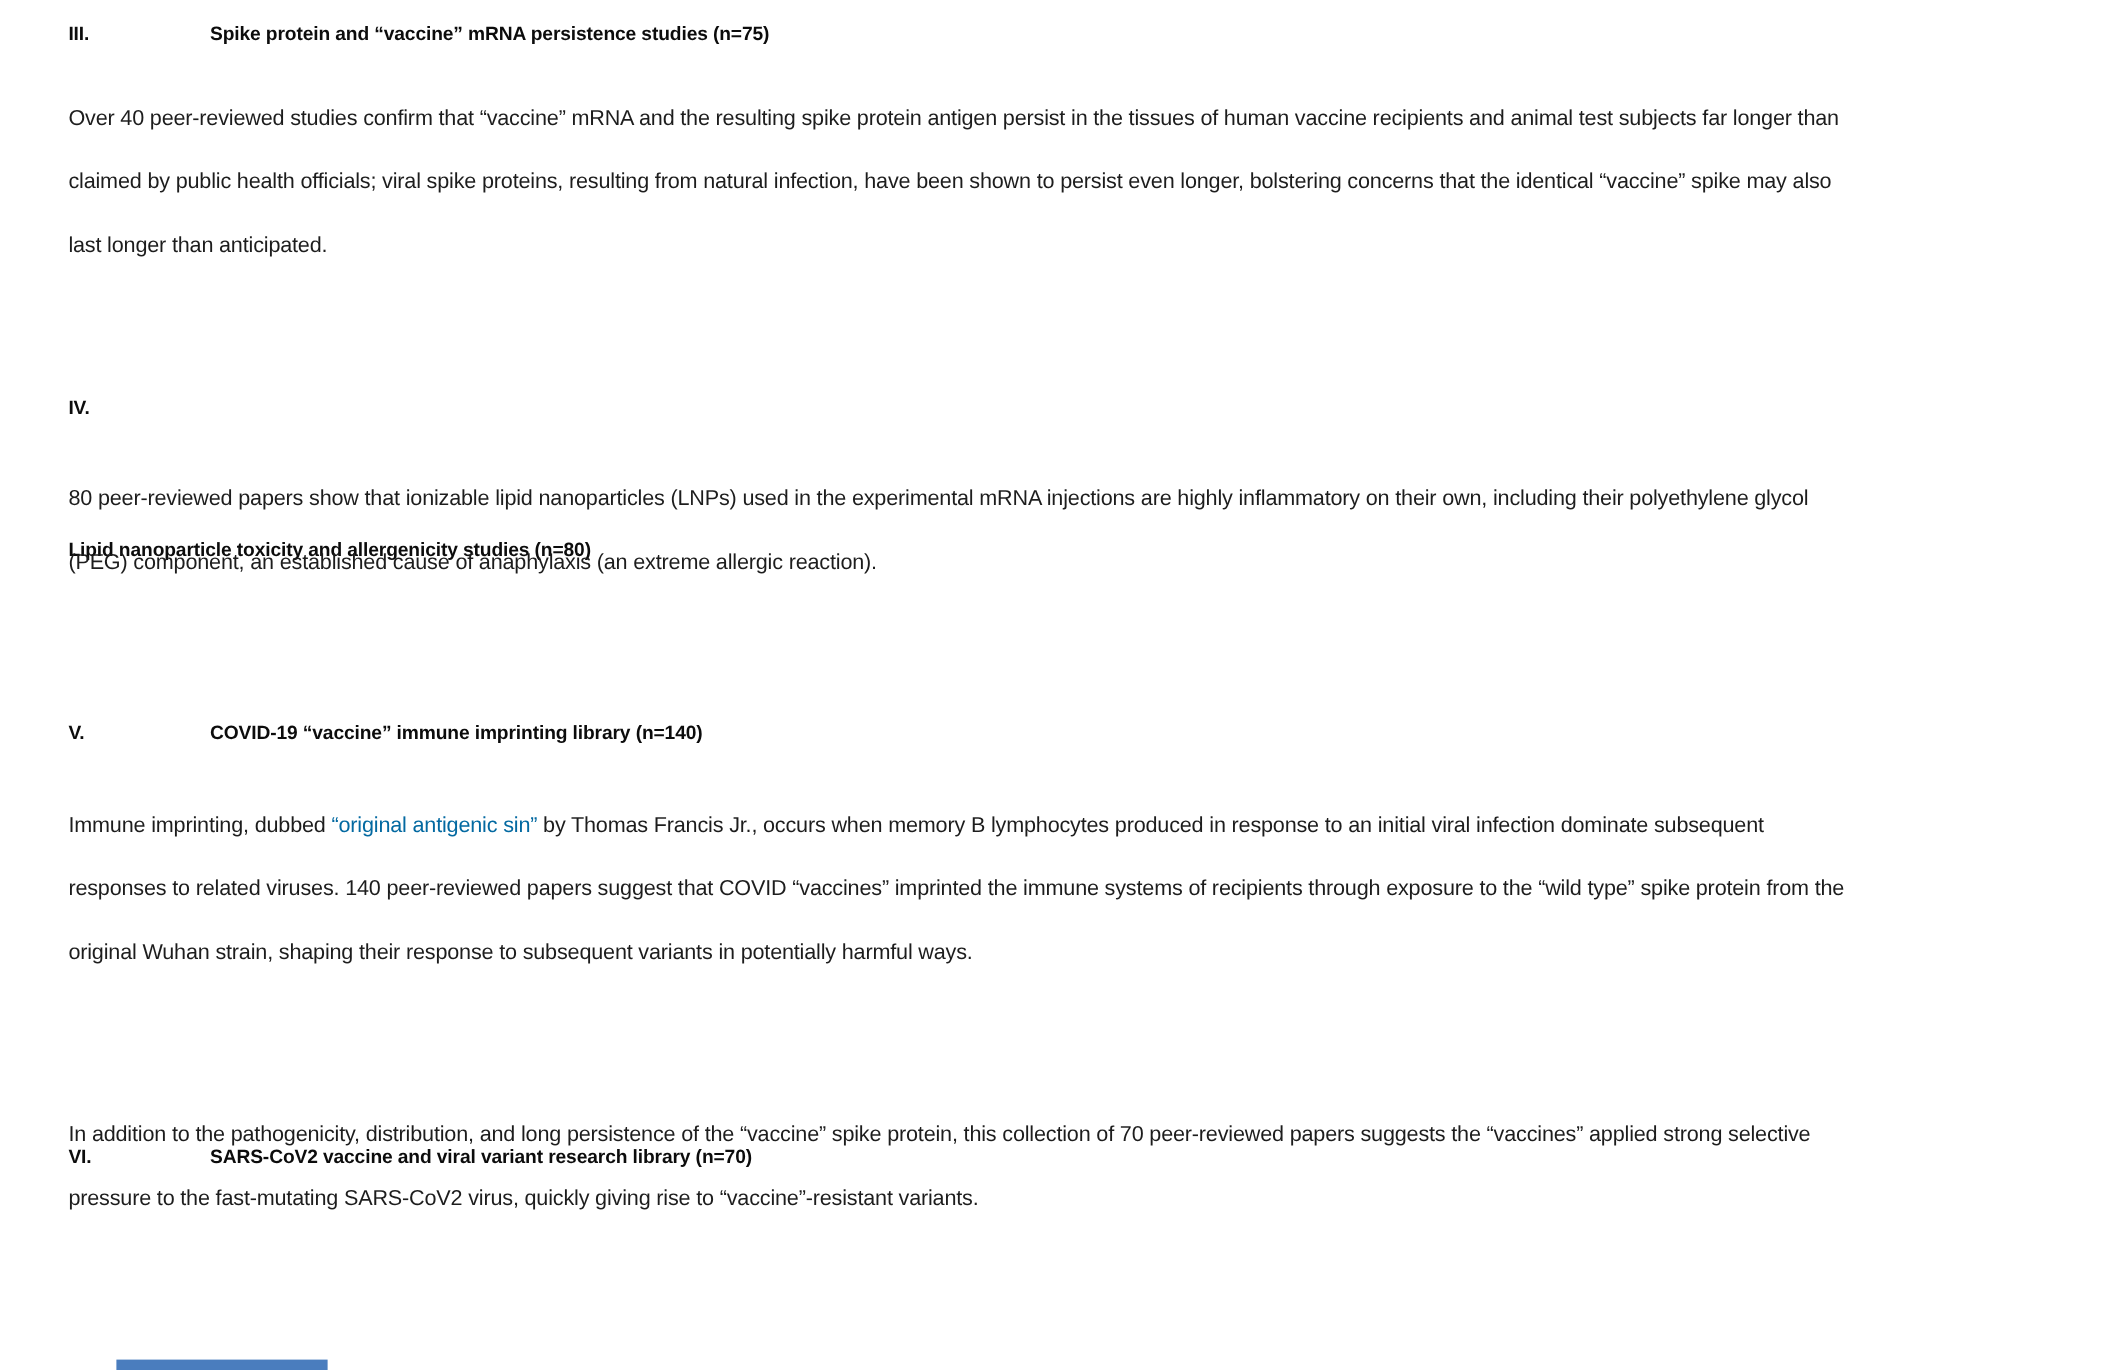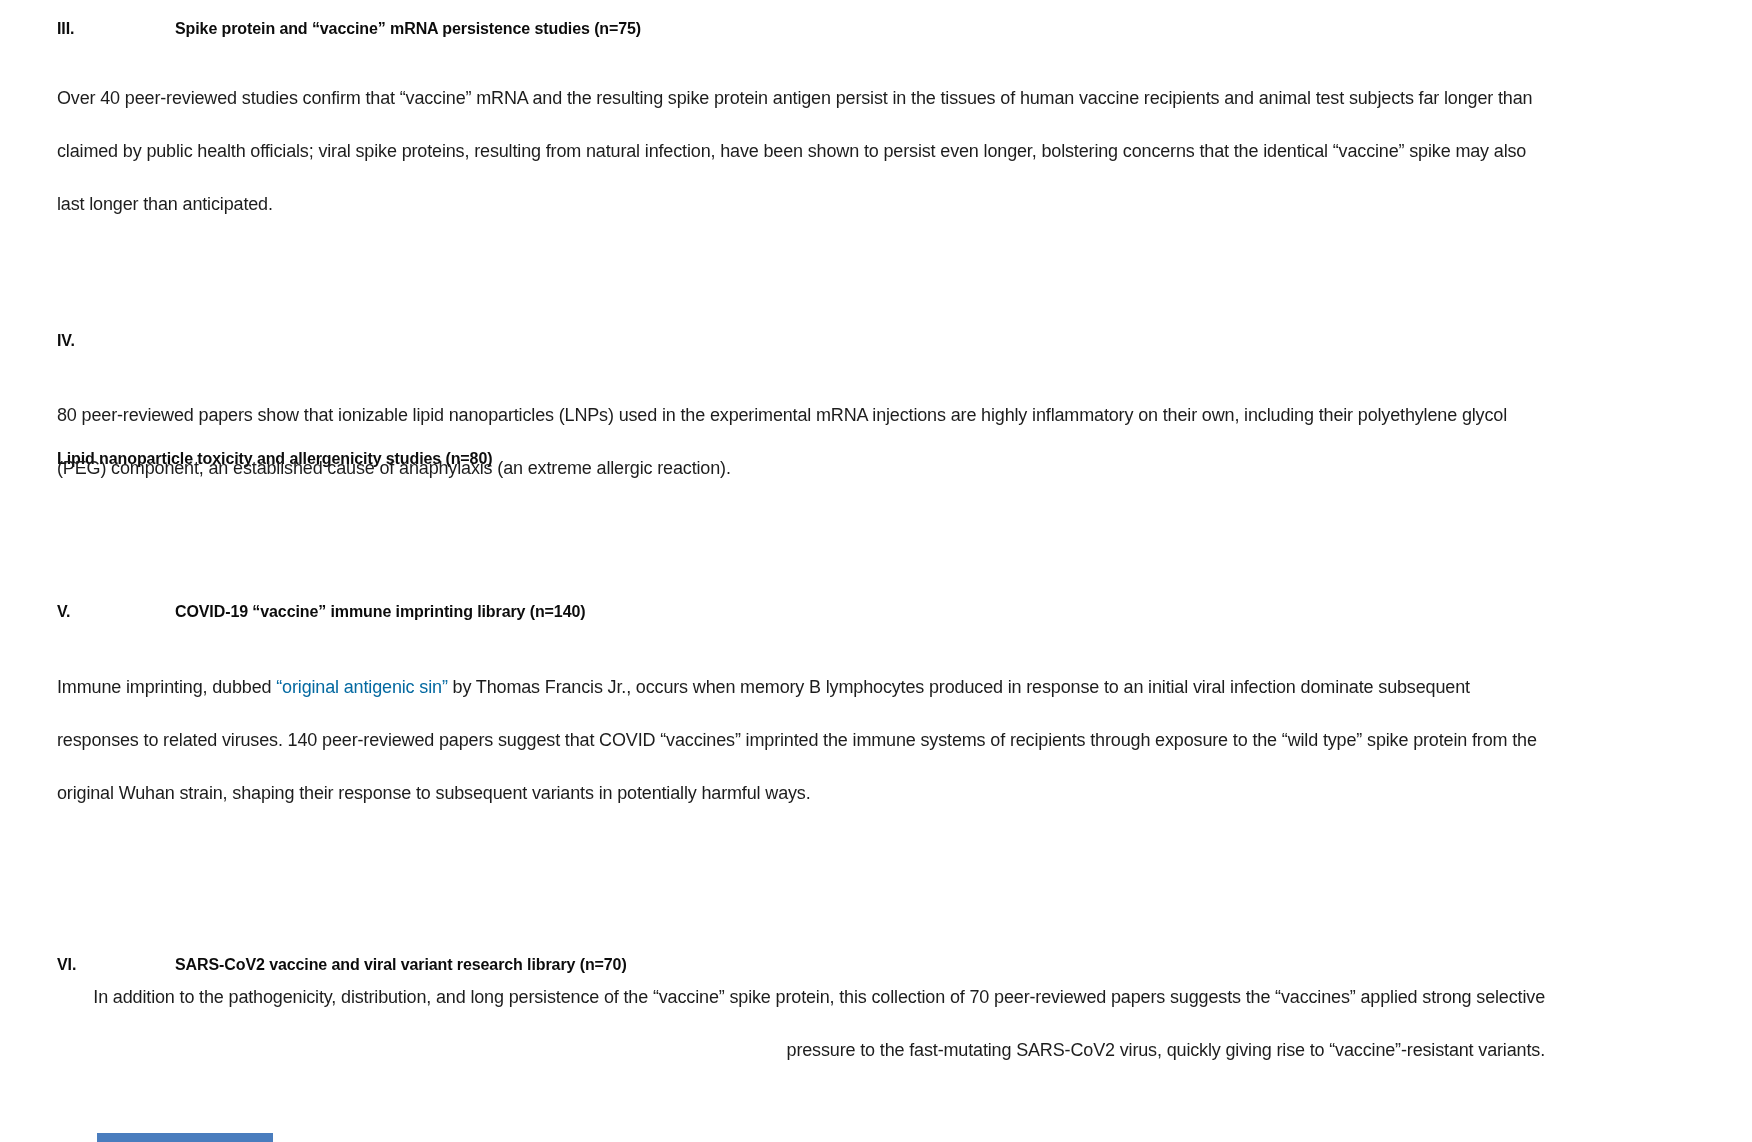--- a/index.html
+++ b/index.html
@@ -59,21 +59,21 @@
     background: #4a7dbe;
   }
   
   #h3  { top: 14px; }
   #p1  { top: 72px; }
   #h4  { top: 326px; flex-direction: column; }
   #p2  { top: 389px; }
   #h5  { top: 597px; }
   #p3  { top: 661px; }
   #h6  { top: 910px; margin-top: 40px; }
-  #p4  { top: 971px; text-align: right; }
+  #p4  { top: 919px; }
 </style>
 </head>
 <body>
 
 <div class="doc">
 
   <div id="h3" class="section-heading">
     <span class="numeral">III.</span>
     <span>Spike protein and “vaccine” mRNA persistence studies (n=75)</span>
   </div>

